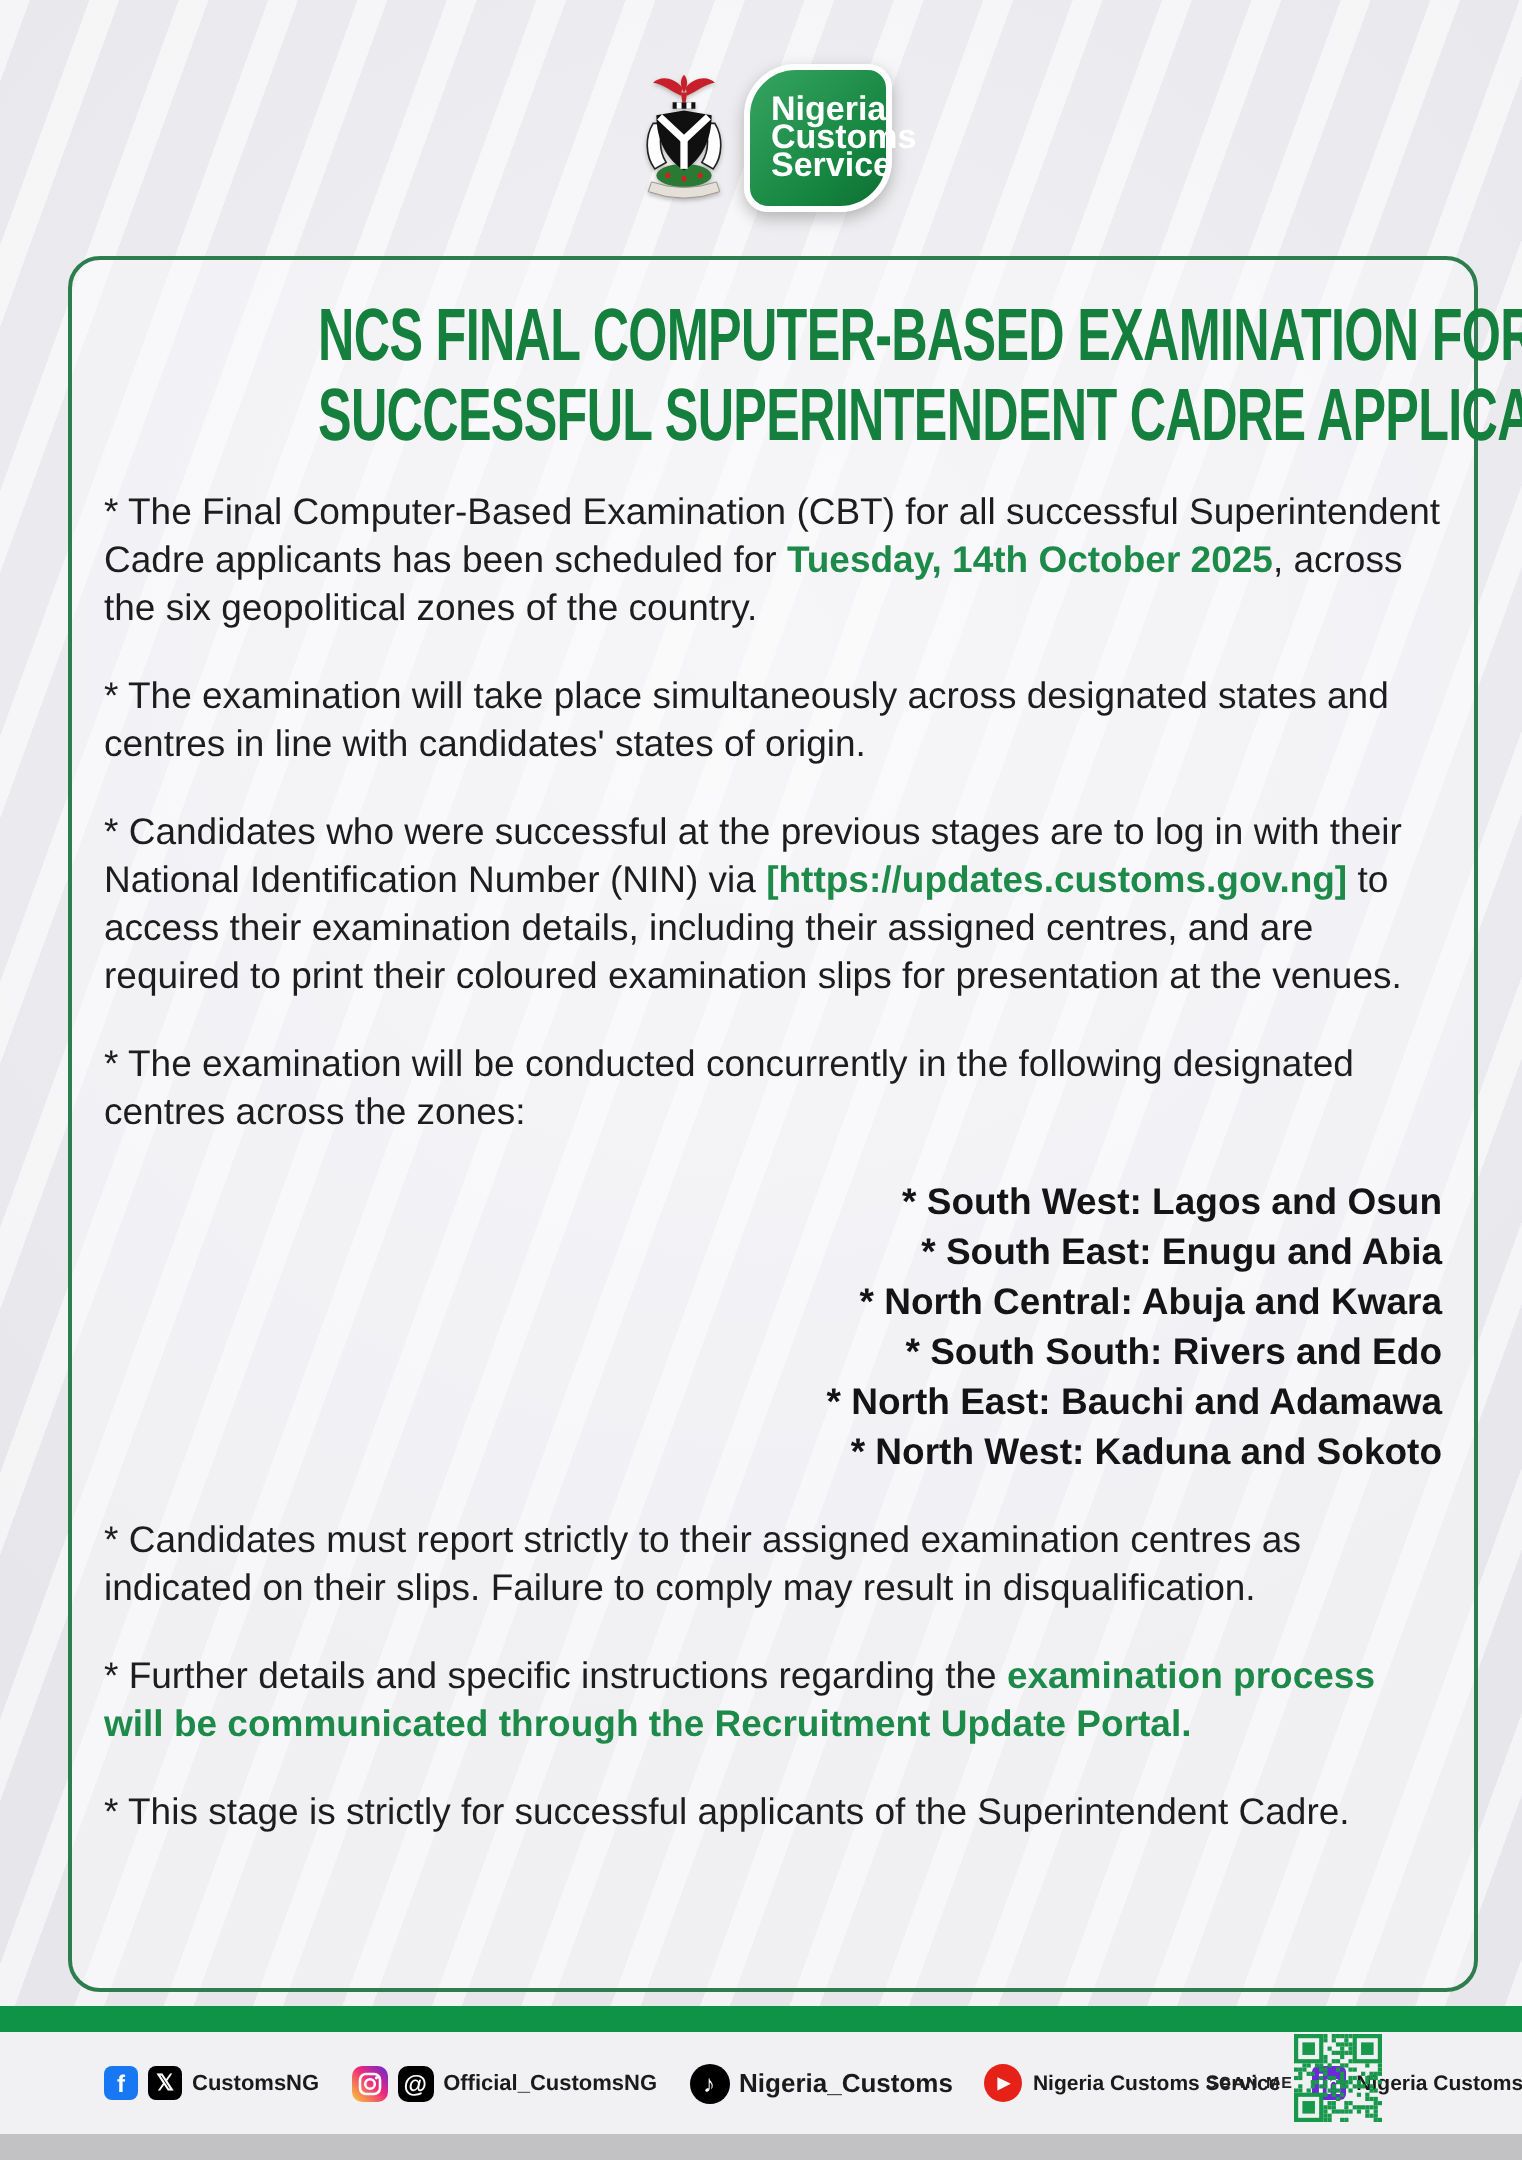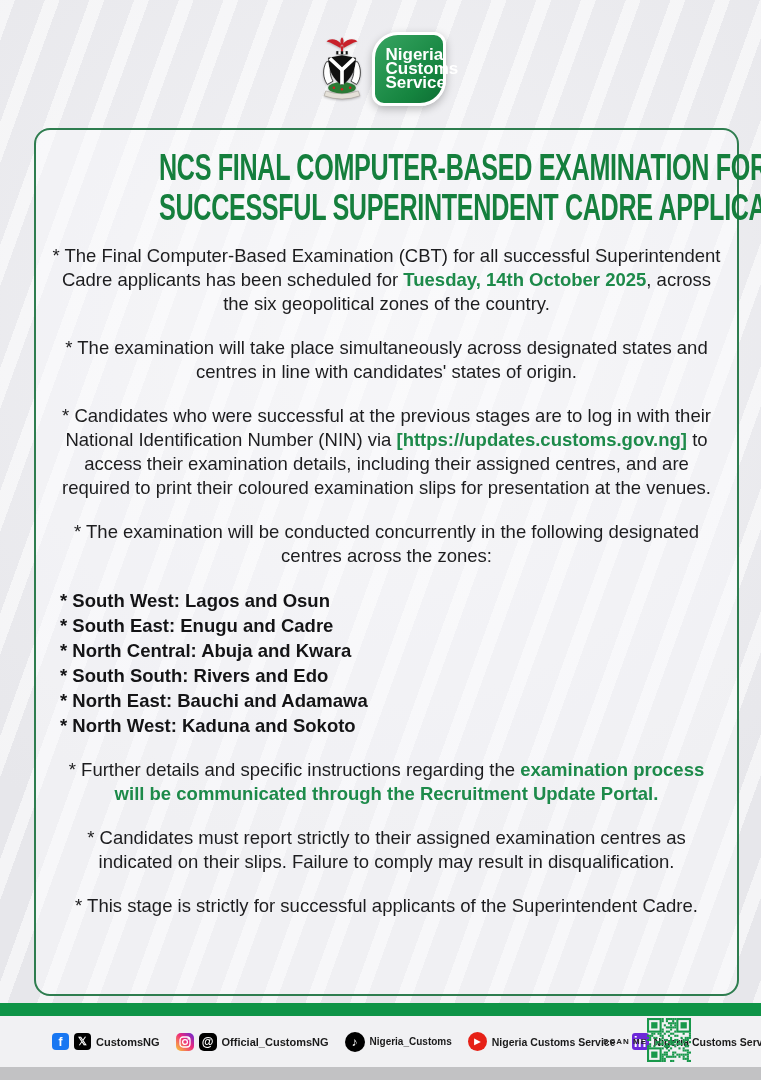--- a/index.html
+++ b/index.html
@@ -57,44 +57,43 @@
   .tline{
     display:block;text-align:center;white-space:nowrap;
     font-size:37px;line-height:40px;font-weight:bold;
     letter-spacing:-0.5px;color:var(--green);
     transform:scaleX(.68);
   }
   .box p{
     font-size:18.5px;line-height:24px;
     margin-bottom:20px;
     color:var(--ink);
-    text-align:center;
   }
   .hl{color:var(--link-green);font-weight:bold;}
   .bold{font-weight:normal;}
   .zones{
     list-style:none;margin:0 0 20px 8px;
   }
   .zones li{
-    font-size:18.5px;line-height:25px;font-weight:bold;color:#141416;
+    font-size:18.5px;line-height:25px;font-weight:bold;color:#141416;text-align:right;
   }
   
   .green-bar{
     position:absolute;left:0;right:0;bottom:64px;height:13px;
     background:var(--bar-green);
   }
   .footer-row{
     position:absolute;left:0;right:0;bottom:13px;height:51px;
     background:#f1f1f3;
     display:flex;align-items:center;
     padding-left:52px;gap:16px;
   }
   .social{display:flex;align-items:center;gap:5px;}
   .handle{font-size:11px;font-weight:600;color:#1a1a1a;white-space:nowrap;}
-  .handle.big{font-size:10px;font-weight:700;}
+  .handle.big{font-size:13px;font-weight:700;}
   .handle.small{font-size:10.5px;}
   .sq{
     display:inline-flex;align-items:center;justify-content:center;
     color:#fff;font-weight:bold;
   }
   .i-fb{width:17px;height:17px;border-radius:4px;background:#1877f2;font-size:12px;}
   .i-x{width:17px;height:17px;border-radius:4px;background:#000;font-size:11px;}
   .i-ig{width:18px;height:18px;border-radius:5px;
         background:linear-gradient(45deg,#f9ce34,#ee2a7b 55%,#6228d7);}
   .i-th{width:18px;height:18px;border-radius:5px;background:#000;font-size:12px;}
@@ -151,30 +150,30 @@
     <p><span>* The Final Computer-Based Examination (CBT) for all successful Superintendent Cadre applicants has been scheduled for </span><span class="hl">Tuesday, 14th October 2025</span><span>, across the six geopolitical zones of the country.</span></p>
 
     <p>* The examination will take place simultaneously across designated states and centres in line with candidates' states of origin.</p>
 
     <p><span>* Candidates who were successful at the previous stages are to log in with their National Identification Number (NIN) via </span><span class="hl">[https://updates.customs.gov.ng]</span><span> to access their examination details, including their assigned centres, and are required to print their coloured examination slips for presentation at the venues.</span></p>
 
     <p>* The examination will be conducted concurrently in the following designated centres across the zones:</p>
 
     <ul class="zones">
       <li>* South West: Lagos and Osun</li>
-      <li>* South East: Enugu and Cadre</li>
+      <li>* South East: Enugu and Abia</li>
       <li>* North Central: Abuja and Kwara</li>
       <li>* South South: Rivers and Edo</li>
       <li>* North East: Bauchi and Adamawa</li>
       <li>* North West: Kaduna and Sokoto</li>
     </ul>
 
+    <p>* Candidates must report strictly to their assigned examination centres as indicated on their slips. Failure to comply may result in disqualification.</p>
+
     <p><span>* Further details and specific instructions regarding the </span><span class="hl">examination process will be communicated through the Recruitment Update Portal.</span></p>
-
-    <p>* Candidates must report strictly to their assigned examination centres as indicated on their slips. Failure to comply may result in disqualification.</p>
 
     <p><span>* This stage is strictly for successful applicants of the </span><span class="bold">Superintendent Cadre.</span></p>
   </main>
 
   <div class="green-bar"></div>
 
   <footer class="footer-row">
     <div class="social">
       <span class="sq i-fb">f</span>
       <span class="sq i-x">𝕏</span>

